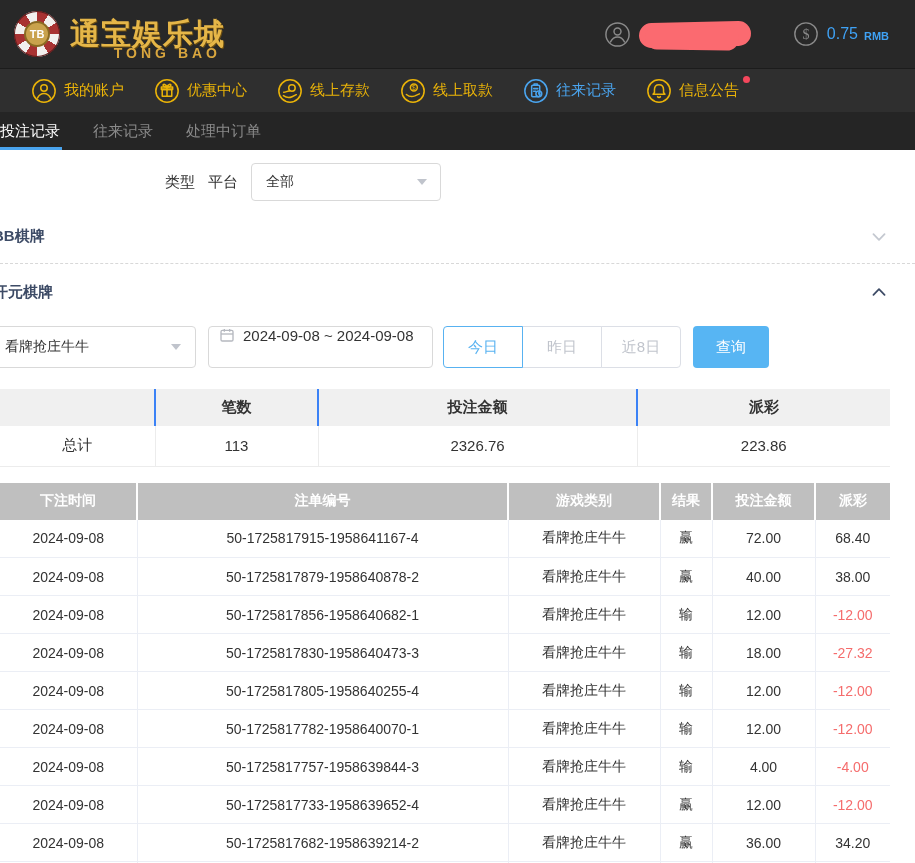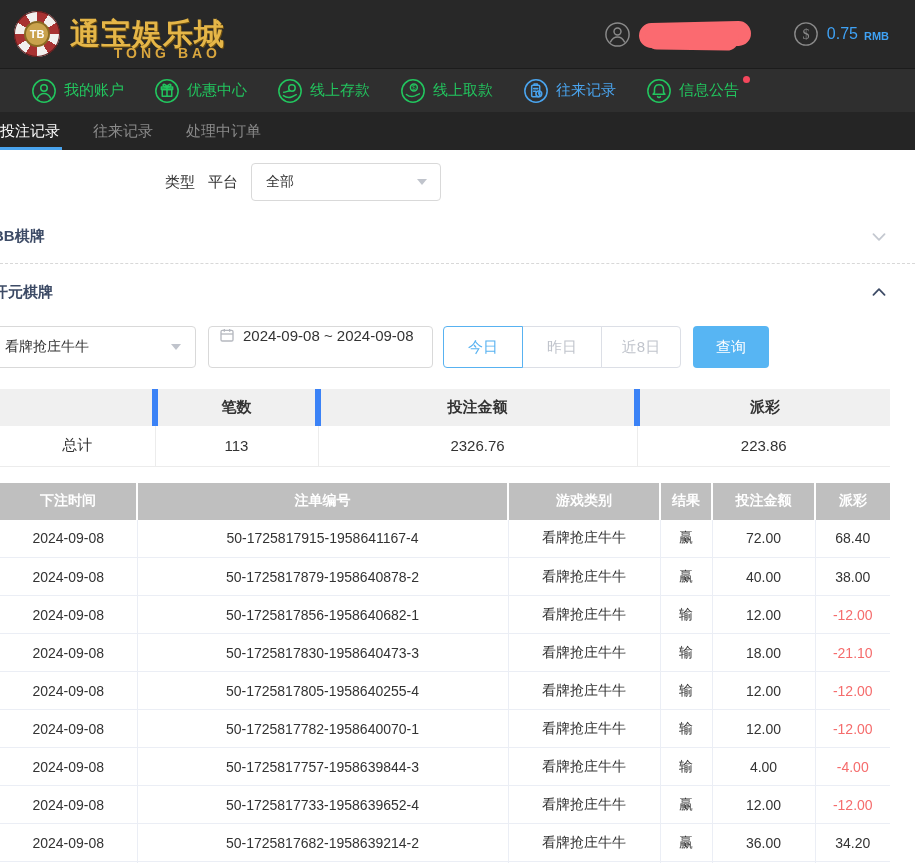--- a/index.html
+++ b/index.html
@@ -30,21 +30,21 @@
   .redact::after { content:''; position:absolute; left:6px; right:12px; top:4px;
     bottom:-3px; background:#fb6a70; border-radius:12px; transform:rotate(1deg); }
   .money { display:flex; align-items:center; margin-left:42px; gap:8px; cursor:pointer; }
   .balance-amt { color:#3fa2f5; font-size:16px; }
   .balance-cur { color:#3fa2f5; font-size:11px; font-weight:bold; margin-left:-2px;
     align-self:center; padding-top:3px; }
 
   
   .nav { height:44px; background:#2f2f2f; display:flex; align-items:center;
     padding-left:16px; border-top:1px solid #1c1c1c; }
-  .nav-item { position:relative; display:flex; align-items:center; gap:7px; color:#22c55e;
+  .nav-item { position:relative; display:flex; align-items:center; gap:7px; color:#eab308;
     font-size:15px; padding:0 15px; height:100%; cursor:pointer; }
   .nav-item svg { width:26px; height:26px; stroke:currentColor; fill:none;
     stroke-width:1.4; stroke-linecap:round; stroke-linejoin:round; }
   .nav-item.active { color:#4aa4ee; }
   .nav-dot { position:absolute; top:7px; right:4px; width:7px; height:7px;
     border-radius:50%; background:#f4475c; }
 
   
   .subnav { height:38px; background:#252525; display:flex; gap:33px; }
   .subtab { display:flex; align-items:center; color:#8a8a8a; font-size:15px;
@@ -89,21 +89,21 @@
   .btn-quick:last-child { border-radius:0 4px 4px 0; }
   .btn-quick.active { border-color:#58b2f1; color:#58b2f1; position:relative; z-index:1; }
   .btn-search { width:76px; height:42px; margin-left:12px; background:#57b5f3;
     color:#fff; font-size:15px; border:none; border-radius:4px; cursor:pointer;
     font-family:inherit; }
 
   
   table { border-collapse:collapse; table-layout:fixed; }
   .summary { width:890px; margin-top:21px; }
   .summary th { background:#f0f0f0; height:37px; font-size:15px; font-weight:bold;
-    color:#333; border-right:6px solid #3b82f6; }
+    color:#333; border-right:2px solid #3b82f6; }
   .summary th:last-child { border-right:none; }
   .summary td { height:40px; text-align:center; font-size:15px; color:#333;
     border-right:1px solid #ececec; border-bottom:1px solid #ececec; }
   .summary td:last-child { border-right:none; }
 
   
   .bet-table { width:890px; margin-top:16px; }
   .bet-table th { background:#bfbfbf; color:#fff; height:37px; font-size:14px;
     font-weight:bold; border-right:2px solid #fff; }
   .bet-table th:last-child { border-right:none; }
@@ -322,21 +322,21 @@
     <td>输</td>
     <td>12.00</td>
     <td class="neg">-12.00</td>
   </tr>
       <tr>
     <td>2024-09-08</td>
     <td>50-1725817830-1958640473-3</td>
     <td>看牌抢庄牛牛</td>
     <td>输</td>
     <td>18.00</td>
-    <td class="neg">-21.10</td>
+    <td class="neg">-27.32</td>
   </tr>
       <tr>
     <td>2024-09-08</td>
     <td>50-1725817805-1958640255-4</td>
     <td>看牌抢庄牛牛</td>
     <td>输</td>
     <td>12.00</td>
     <td class="neg">-12.00</td>
   </tr>
       <tr>

